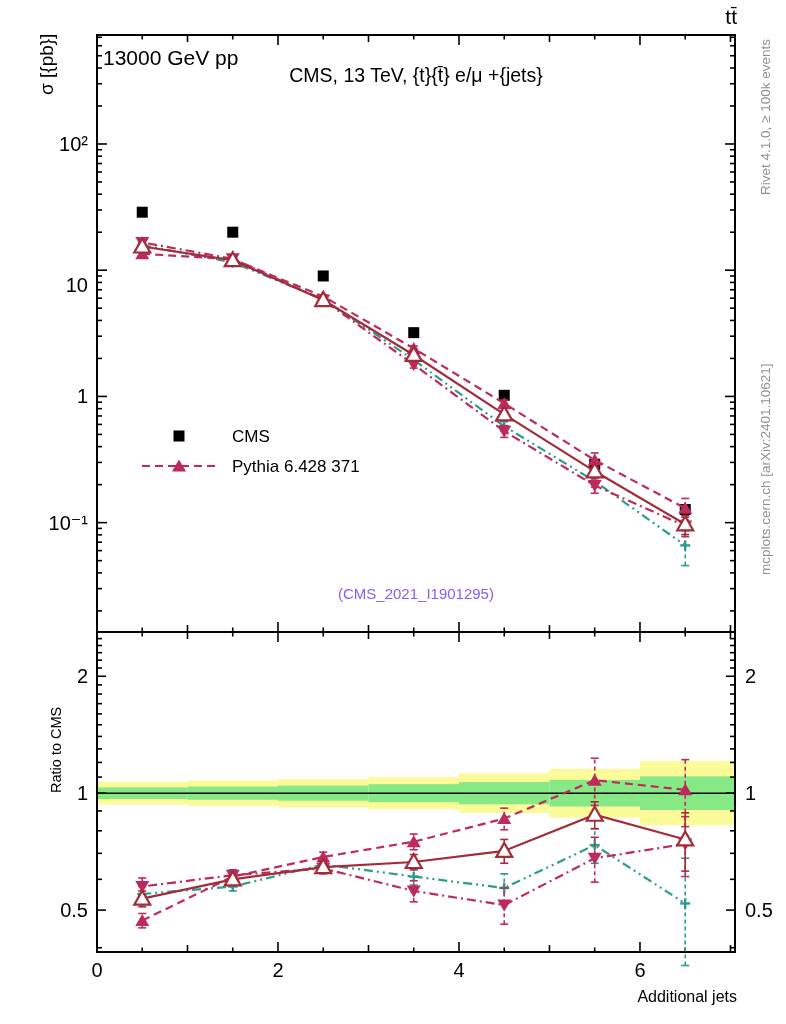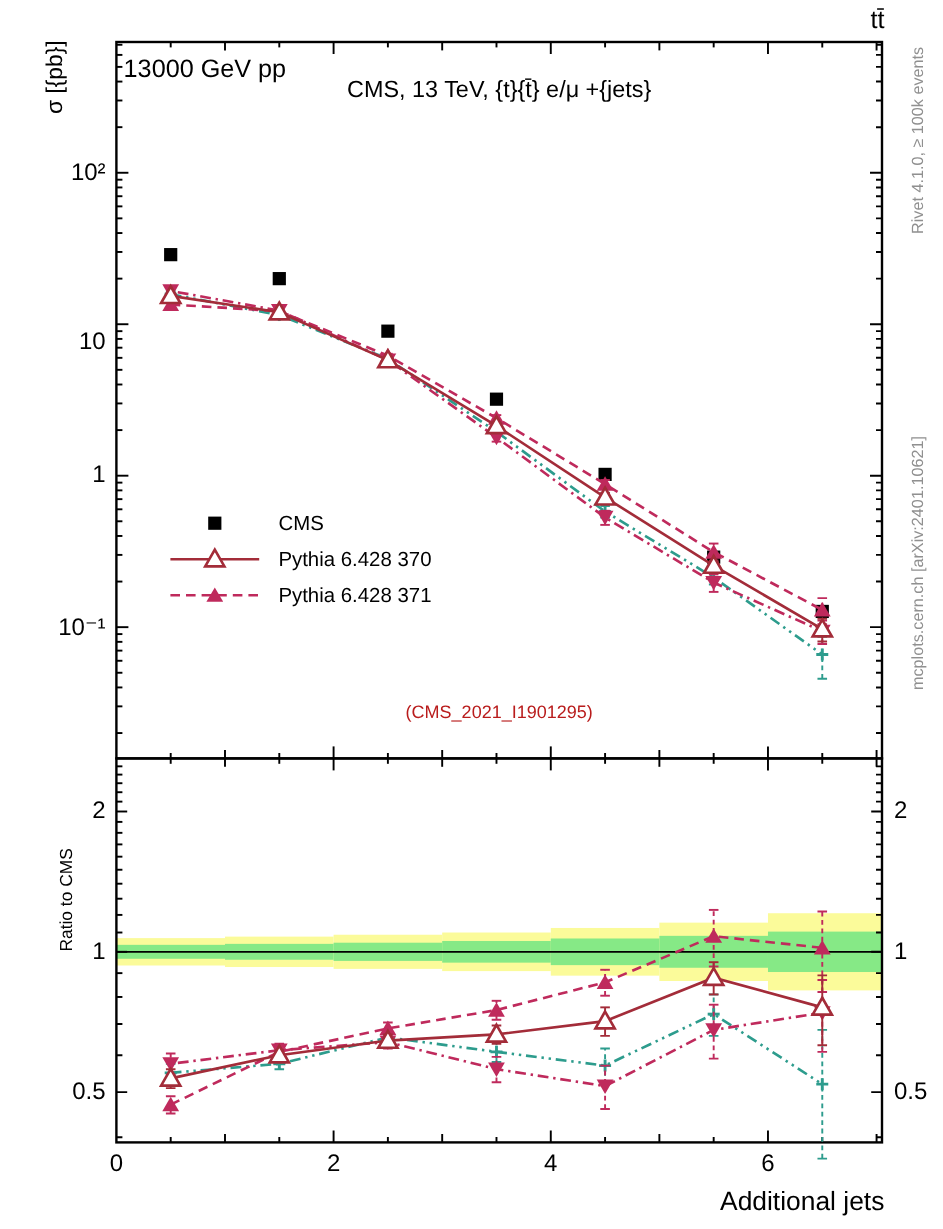--- a/index.html
+++ b/index.html
@@ -2,22 +2,22 @@
 <html><head>
 <meta charset="utf-8">
 <style>
   html,body{margin:0;padding:0;background:#fff;}
   .page{position:relative;width:786px;height:1024px;background:#ffffff;overflow:hidden;
         font-family:"Liberation Sans","DejaVu Sans",sans-serif;color:#000;}
   .abs{position:absolute;}
   .hdr{font-size:21px;letter-spacing:0;}
   .vert{transform-origin:center center;white-space:nowrap;}
   .title{font-size:19.5px;text-align:center;}
-  .watermark{font-size:15px;color:#b91c1c;text-align:center;}
-  .xaxis-title{font-size:22px;text-align:right;}
+  .watermark{font-size:15px;color:#8b5cf6;text-align:center;}
+  .xaxis-title{font-size:16px;text-align:right;}
   .tick-label{position:absolute;font-size:20px;line-height:1;white-space:nowrap;}
   .legend{display:flex;flex-direction:column;gap:9px;}
   .legend-row{display:flex;align-items:flex-end;height:21px;}
   .legend-sample{width:78px;height:22px;display:inline-block;}
   .legend-text{font-size:17px;margin-left:14px;white-space:nowrap;}
   svg{display:block;}
 </style>
 </head>
 <body>
 
@@ -527,29 +527,20 @@
       <span class="legend-sample">
           <svg width="78" height="22">
             <rect x="33.5" y="5.5" width="11" height="11" fill="#000000"></rect>
           </svg>
         </span>
       <span class="legend-text">CMS</span>
     </div>
     <div class="legend-row">
       <span class="legend-sample">
           <svg width="78" height="22">
-            <line x1="2" y1="11" x2="76" y2="11" stroke="#a32c39" stroke-width="2.2"></line>
-            <path d="M 39 3 L 47 17 L 31 17 Z" fill="#fff" stroke="#a32c39" stroke-width="2.2"></path>
-          </svg>
-        </span>
-      <span class="legend-text">Pythia 6.428 370</span>
-    </div>
-    <div class="legend-row">
-      <span class="legend-sample">
-          <svg width="78" height="22">
             <line x1="2" y1="11" x2="76" y2="11" stroke="#bf2a5c" stroke-width="2.2" stroke-dasharray="8 5"></line>
             <path d="M 39 4.5 L 46 16.5 L 32 16.5 Z" fill="#bf2a5c"></path>
           </svg>
         </span>
       <span class="legend-text">Pythia 6.428 371</span>
     </div>
   </div>
 
   <div class="abs xaxis-title" style="left:97px;top:988px;width:640px;">Additional jets</div>
 

